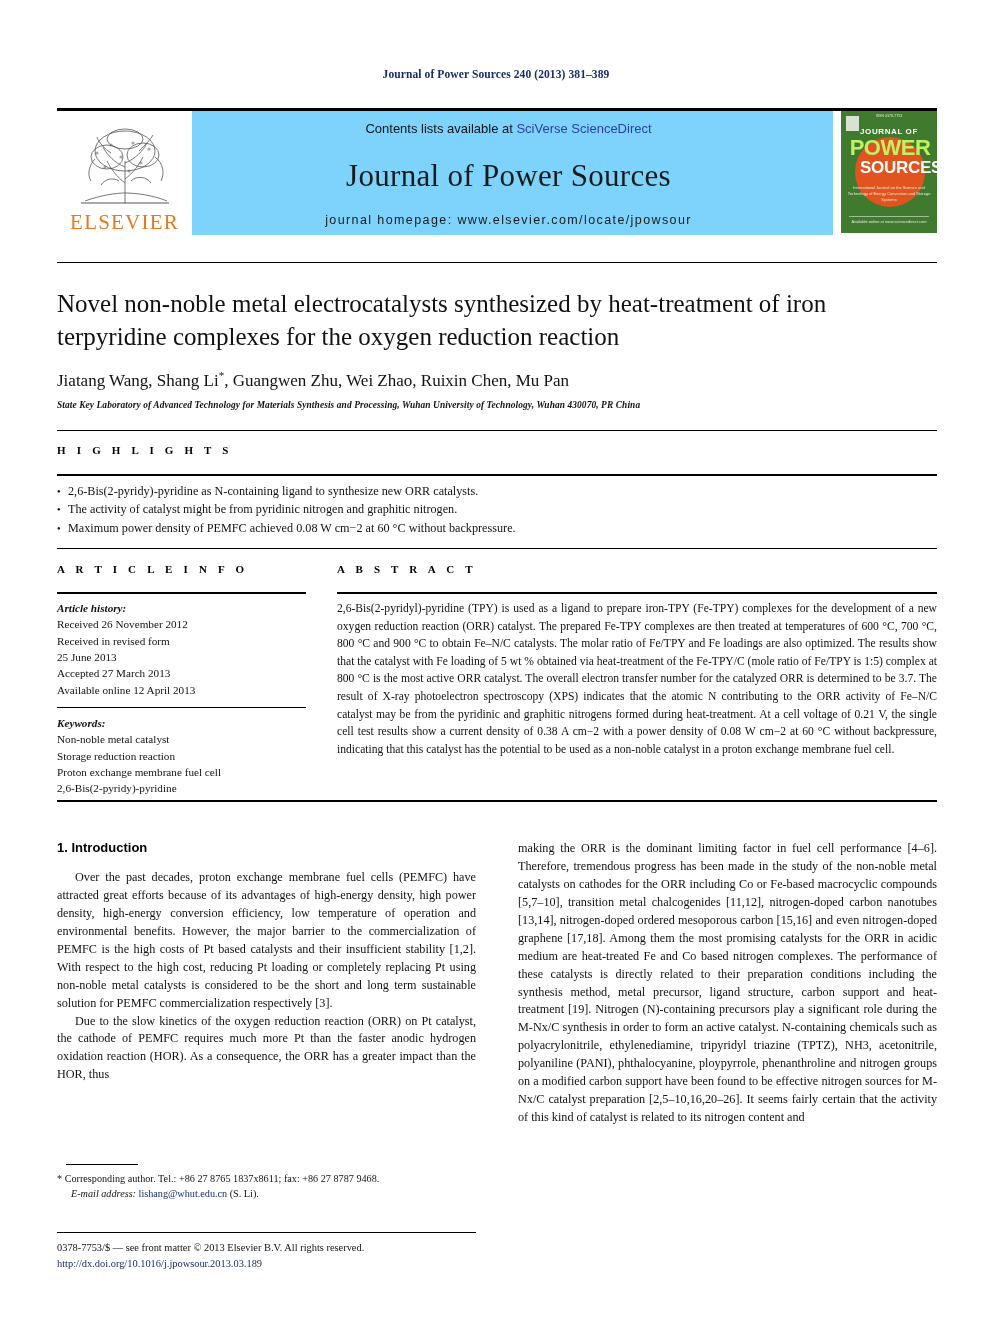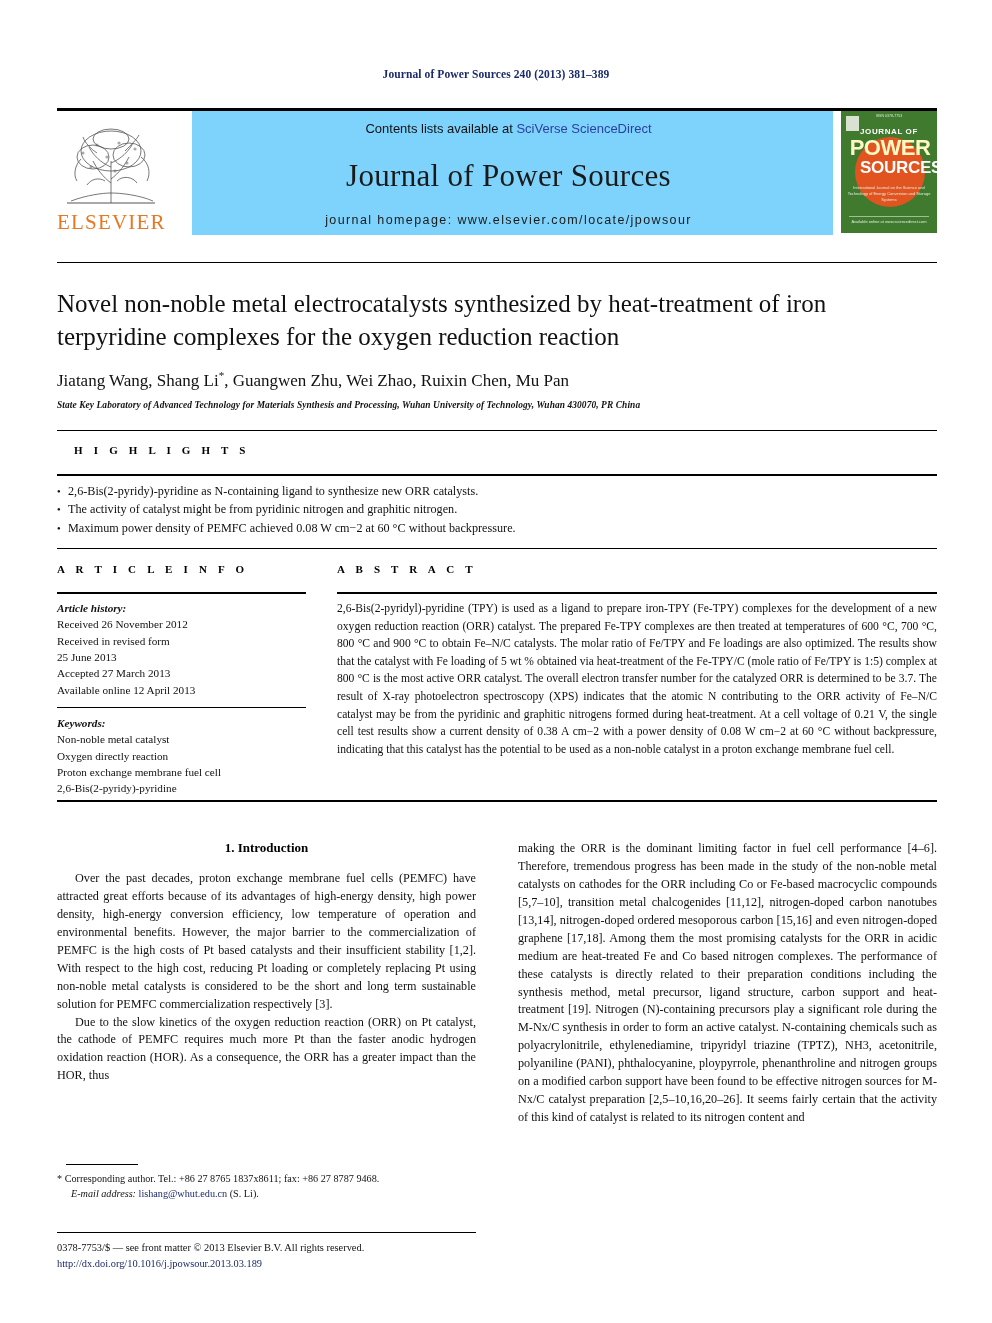--- a/index.html
+++ b/index.html
@@ -51,21 +51,21 @@
     display: flex;
     align-items: stretch;
     height: 124px;
   }
   .elsevier-block {
     width: 135px;
     flex: 0 0 135px;
     display: flex;
     flex-direction: column;
     justify-content: flex-end;
-    align-items: flex-start;
+    align-items: center;
     padding-bottom: 2px;
     box-sizing: border-box;
   }
   .tree-svg { display:block; }
   .elsevier-word {
     font-family: "Liberation Serif", serif;
     font-size: 21px;
     letter-spacing: 1.2px;
     color: #e87722;
     line-height: 1;
@@ -135,21 +135,21 @@
     font-family: "Liberation Sans", sans-serif;
   }
   .cover-jof {
     position:absolute; top: 16px; left:0; width:96px; text-align:center;
     font-family:"Liberation Sans", sans-serif; font-weight:bold;
     font-size: 8px; color:#ffffff; letter-spacing: .6px;
   }
   .cover-power {
     position:absolute; top: 26px; left:0; width:98px; text-align:center;
     font-family:"Liberation Sans", sans-serif; font-weight:bold;
-    font-size: 22px; color:#fef9c3; letter-spacing: -0.5px; line-height: 1;
+    font-size: 22px; color:#bef264; letter-spacing: -0.5px; line-height: 1;
   }
   .cover-sources {
     position:absolute; top: 48px; left:12px; width:96px; text-align:center;
     font-family:"Liberation Sans", sans-serif; font-weight:bold;
     font-size: 17px; color:#ffffff; letter-spacing: -0.3px; line-height: 1;
   }
   .cover-sub {
     position:absolute; top: 74px; left: 6px; width: 84px; text-align:center;
     font-size: 4px; color:#e3ecdd; line-height: 1.5;
     font-family:"Liberation Sans", sans-serif;
@@ -193,21 +193,21 @@
     margin: 0;
     letter-spacing: 0.1px;
   }
 
   
   .hl-rule-top {
     position: absolute; top: 430px; left: 57px; width: 880px;
     border-top: 1px solid #000;
   }
   .hl-head {
-    position: absolute; top: 444px; left: 74px;
+    position: absolute; top: 444px; left: 57px;
     font-family: "Liberation Serif", serif;
     font-weight: bold; font-size: 11px; letter-spacing: 4.2px; text-align: right;
   }
   .hl-rule-mid {
     position: absolute; top: 474px; left: 57px; width: 880px;
     border-top: 2px solid #000;
   }
   .hl-list {
     position: absolute; top: 482px; left: 57px; width: 880px;
     margin: 0; padding: 0; list-style: none;
@@ -259,22 +259,22 @@
     border-top: 2px solid #000;
   }
 
   
   .body-cols {
     position: absolute; top: 840px; left: 57px; width: 880px;
     display: flex; gap: 42px;
   }
   .col { width: 419px; }
   .sec-head {
-    font-family: Liberation Serif, serif;
-    font-weight: bold; font-size: 13px; margin: 0 0 14px 0; text-align: center;
+    font-family: Liberation Sans, sans-serif;
+    font-weight: bold; font-size: 13px; margin: 0 0 14px 0;
   }
   .col p {
     font-family: "Liberation Serif", serif;
     font-size: 12.2px; line-height: 1.47; color: #111;
     margin: 0; text-align: justify; text-indent: 18px;
   }
   .col p.noindent { text-indent: 0; }
   sup { font-size: .74em; }
 
   
@@ -390,21 +390,21 @@
   <div class="ai-col">
     <div class="lbl">Article history:</div>
     <div>Received 26 November 2012</div>
     <div>Received in revised form</div>
     <div>25 June 2013</div>
     <div>Accepted 27 March 2013</div>
     <div>Available online 12 April 2013</div>
     <div class="ai-sep"></div>
     <div class="lbl">Keywords:</div>
     <div>Non-noble metal catalyst</div>
-    <div>Oxygen directly reaction</div>
+    <div>Storage reduction reaction</div>
     <div>Proton exchange membrane fuel cell</div>
     <div>2,6-Bis(2-pyridy)-pyridine</div>
   </div>
 
   <div class="ab-col">
     <div>2,6-Bis(2-pyridyl)-pyridine (TPY) is used as a ligand to prepare iron-TPY (Fe-TPY) complexes for the development of a new oxygen reduction reaction (ORR) catalyst. The prepared Fe-TPY complexes are then treated at temperatures of 600 °C, 700 °C, 800 °C and 900 °C to obtain Fe–N/C catalysts. The molar ratio of Fe/TPY and Fe loadings are also optimized. The results show that the catalyst with Fe loading of 5 wt % obtained via heat-treatment of the Fe-TPY/C (mole ratio of Fe/TPY is 1:5) complex at 800 °C is the most active ORR catalyst. The overall electron transfer number for the catalyzed ORR is determined to be 3.7. The result of X-ray photoelectron spectroscopy (XPS) indicates that the atomic N contributing to the ORR activity of Fe–N/C catalyst may be from the pyridinic and graphitic nitrogens formed during heat-treatment. At a cell voltage of 0.21 V, the single cell test results show a current density of 0.38 A cm−2 with a power density of 0.08 W cm−2 at 60 °C without backpressure, indicating that this catalyst has the potential to be used as a non-noble catalyst in a proton exchange membrane fuel cell.</div>
   </div>
   <div class="ia-rule-bottom"></div>
 
   <div class="body-cols">

